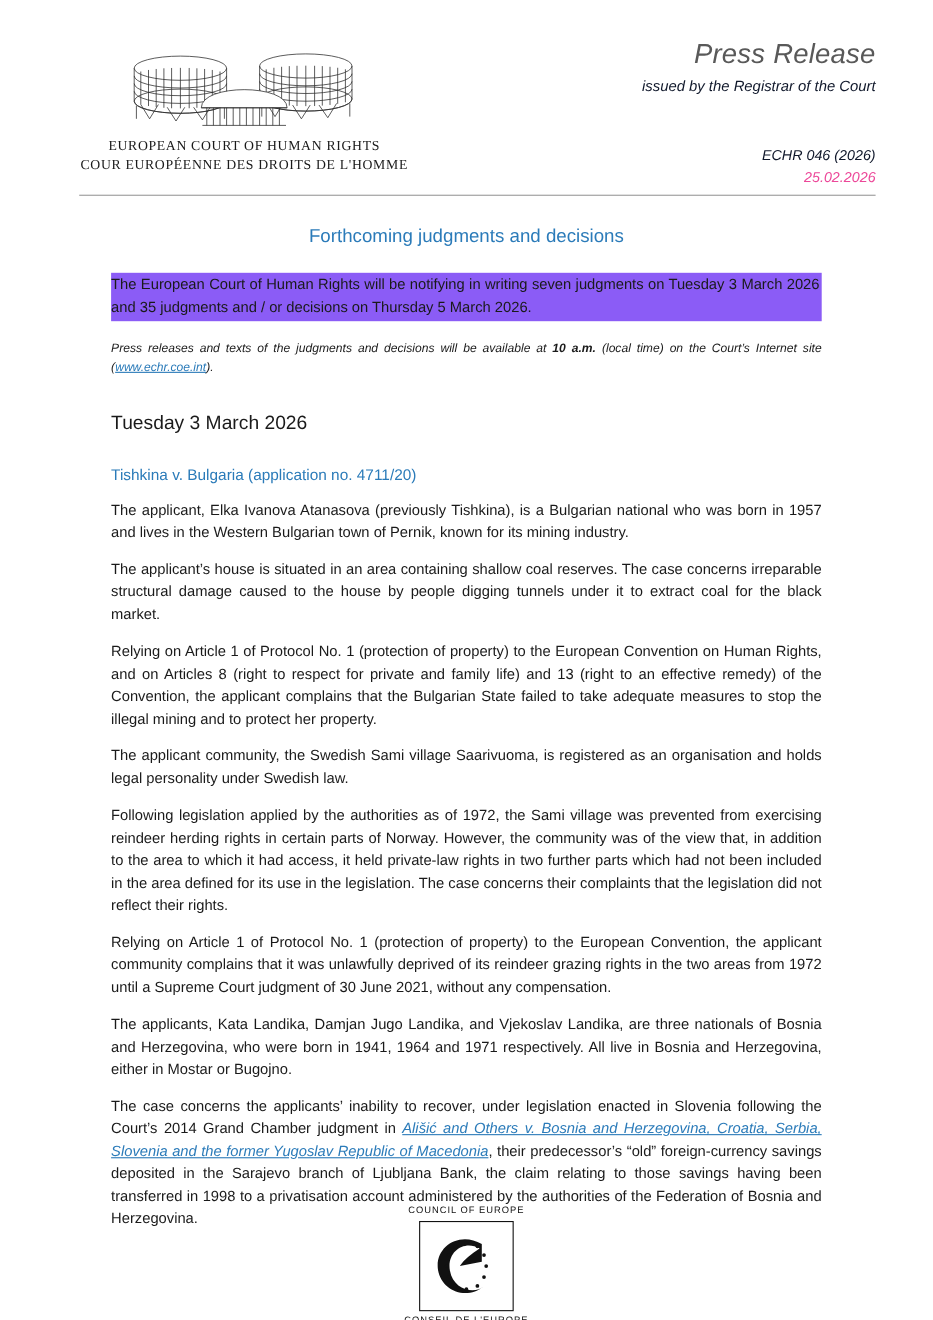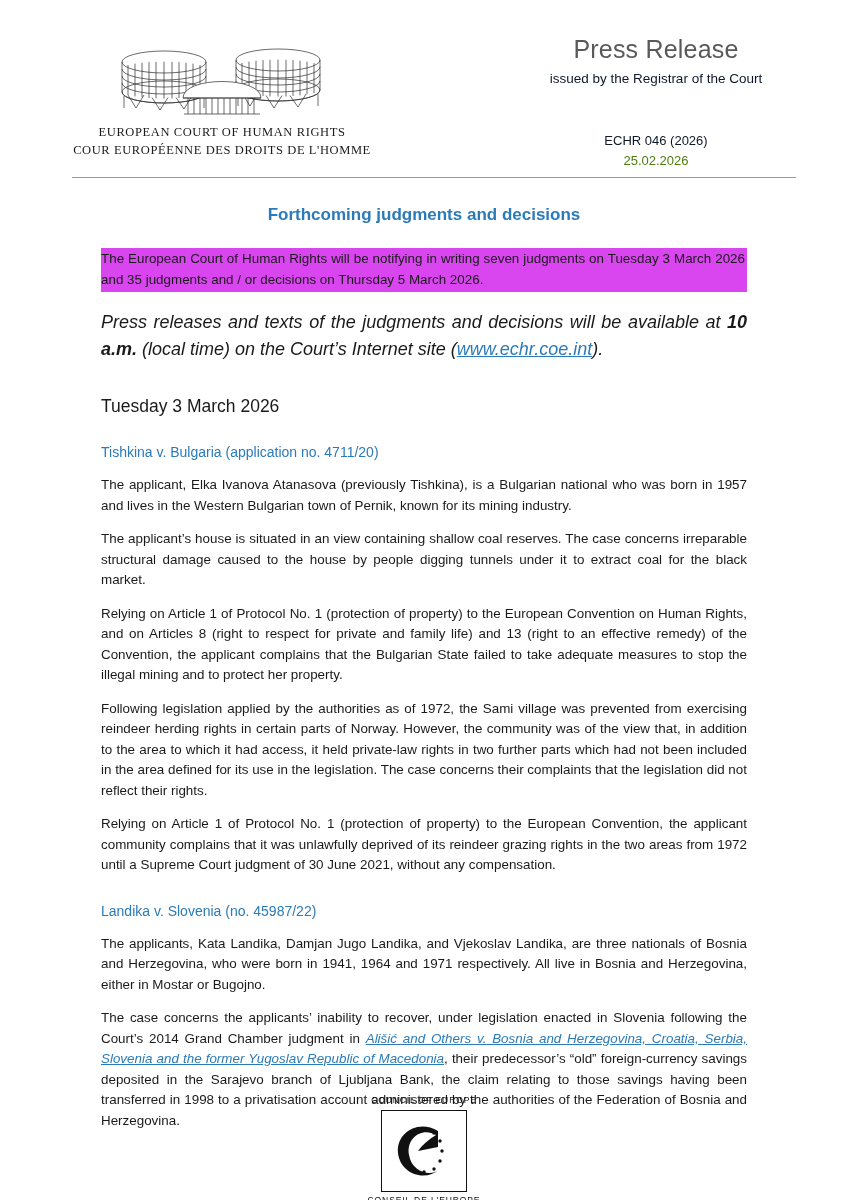--- a/index.html
+++ b/index.html
@@ -46,23 +46,24 @@
     font-family: "Liberation Serif", serif;
     font-size: 12.5px;
     letter-spacing: 0.6px;
     color: #1a1a1a;
     white-space: nowrap;
     line-height: 1.45;
   }
   .logo-line-1 { margin-top: 7px; }
 
   .header-right {
-    text-align: center;
+    text-align: right;
     padding-top: 2px;
     min-width: 280px;
+    font-style: italic;
   }
   .press-release {
     font-size: 25px;
     color: #595959;
     letter-spacing: 0.2px;
     line-height: 1.1;
   }
   .issued-by {
     font-size: 13.5px;
     color: #0f172a;
@@ -70,21 +71,21 @@
     line-height: 1.3;
   }
   .echr-no {
     font-size: 13px;
     color: #0f172a;
     margin-top: 44px;
     line-height: 1.5;
   }
   .echr-date {
     font-size: 13px;
-    color: #4d7c0f;
+    color: #ec4899;
     line-height: 1.5;
   }
 
   .header-rule {
     border: none;
     border-top: 1px solid #9a9a9a;
     margin: 7px 52px 0 72px;
   }
 
   
@@ -92,36 +93,36 @@
     padding: 0 101px 0 101px;
     box-sizing: border-box;
   }
 
   .doc-title {
     text-align: center;
     color: #2b7bb9;
     font-size: 17px;
     margin-top: 26px;
     margin-bottom: 0;
-    font-weight: bold;
+    font-weight: normal;
     line-height: 1.3;
   }
 
   .intro-shaded {
-    background: #d946ef;
+    background: #8b5cf6;
     font-size: 13.4px;
     line-height: 1.52;
     text-align: justify;
     margin-top: 22px;
     padding: 1px 2px 2px 0;
   }
 
   .intro-italic {
     font-style: italic;
-    font-size: 18px;
+    font-size: 11px;
     line-height: 1.52;
     text-align: justify;
     margin-top: 17px;
   }
   .intro-italic b { font-weight: bold; }
 
   .day-heading {
     font-size: 17.5px;
     font-weight: normal;
     color: #1a1a1a;
@@ -253,27 +254,27 @@
     <p class="intro-shaded">The European Court of Human Rights will be notifying in writing seven judgments on Tuesday 3 March 2026 and 35 judgments and / or decisions on Thursday 5 March 2026.</p>
 
     <p class="intro-italic">
       <span>Press releases and texts of the judgments and decisions will be available at </span><b>10 a.m.</b><span> (local time) on the Court’s Internet site (</span><a class="doclink" href="#">www.echr.coe.int</a><span>).</span>
     </p>
 
     <h2 class="day-heading">Tuesday 3 March 2026</h2>
 
     <h3 class="case-heading">Tishkina v. Bulgaria (application no. 4711/20)</h3>
     <p class="para">The applicant, Elka Ivanova Atanasova (previously Tishkina), is a Bulgarian national who was born in 1957 and lives in the Western Bulgarian town of Pernik, known for its mining industry.</p>
-    <p class="para">The applicant’s house is situated in an view containing shallow coal reserves. The case concerns irreparable structural damage caused to the house by people digging tunnels under it to extract coal for the black market.</p>
+    <p class="para">The applicant’s house is situated in an area containing shallow coal reserves. The case concerns irreparable structural damage caused to the house by people digging tunnels under it to extract coal for the black market.</p>
     <p class="para">Relying on Article 1 of Protocol No. 1 (protection of property) to the European Convention on Human Rights, and on Articles 8 (right to respect for private and family life) and 13 (right to an effective remedy) of the Convention, the applicant complains that the Bulgarian State failed to take adequate measures to stop the illegal mining and to protect her property.</p>
 
+    <p class="para">The applicant community, the Swedish Sami village Saarivuoma, is registered as an organisation and holds legal personality under Swedish law.</p>
     <p class="para">Following legislation applied by the authorities as of 1972, the Sami village was prevented from exercising reindeer herding rights in certain parts of Norway. However, the community was of the view that, in addition to the area to which it had access, it held private-law rights in two further parts which had not been included in the area defined for its use in the legislation. The case concerns their complaints that the legislation did not reflect their rights.</p>
     <p class="para">Relying on Article 1 of Protocol No. 1 (protection of property) to the European Convention, the applicant community complains that it was unlawfully deprived of its reindeer grazing rights in the two areas from 1972 until a Supreme Court judgment of 30 June 2021, without any compensation.</p>
 
-    <h3 class="case-heading">Landika v. Slovenia (no. 45987/22)</h3>
     <p class="para">The applicants, Kata Landika, Damjan Jugo Landika, and Vjekoslav Landika, are three nationals of Bosnia and Herzegovina, who were born in 1941, 1964 and 1971 respectively. All live in Bosnia and Herzegovina, either in Mostar or Bugojno.</p>
     <p class="para">
       <span>The case concerns the applicants’ inability to recover, under legislation enacted in Slovenia following the Court’s 2014 Grand Chamber judgment in </span><a class="cite-link" href="#">Ališić and Others v. Bosnia and Herzegovina, Croatia, Serbia, Slovenia and the former Yugoslav Republic of Macedonia</a><span>, their predecessor’s “old” foreign-currency savings deposited in the Sarajevo branch of Ljubljana Bank, the claim relating to those savings having been transferred in 1998 to a privatisation account administered by the authorities of the Federation of Bosnia and Herzegovina.</span>
     </p>
 
   </div>
 
   <div class="footer">
     <div class="coe-logo">
       <div class="coe-label">COUNCIL OF EUROPE</div>

